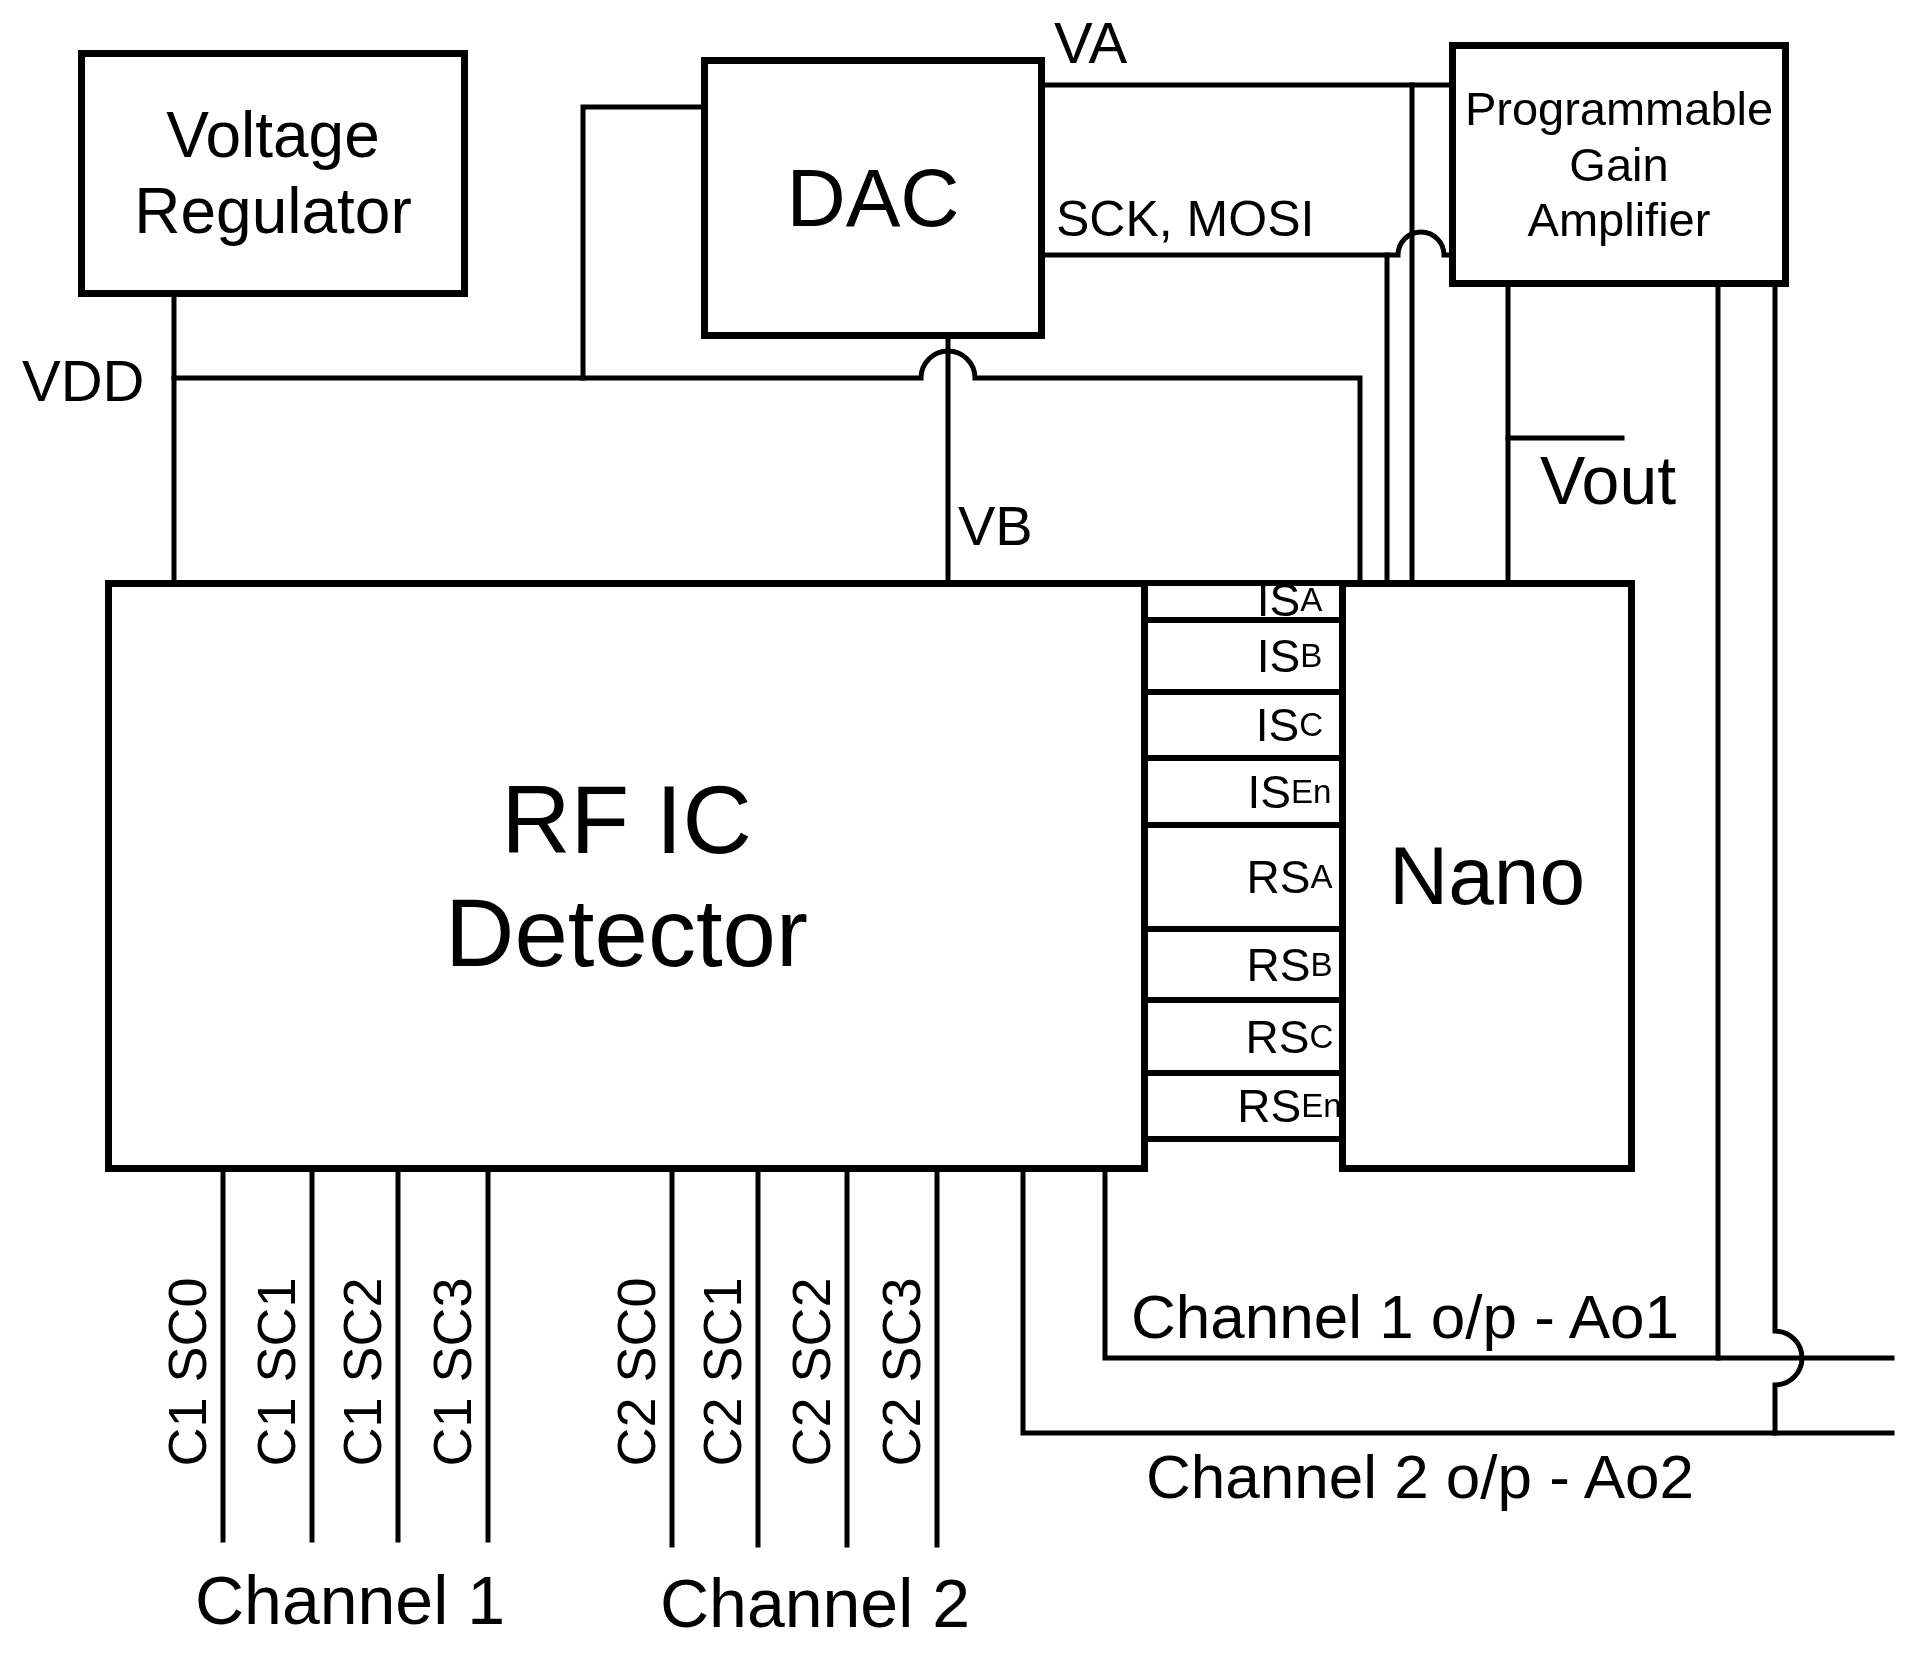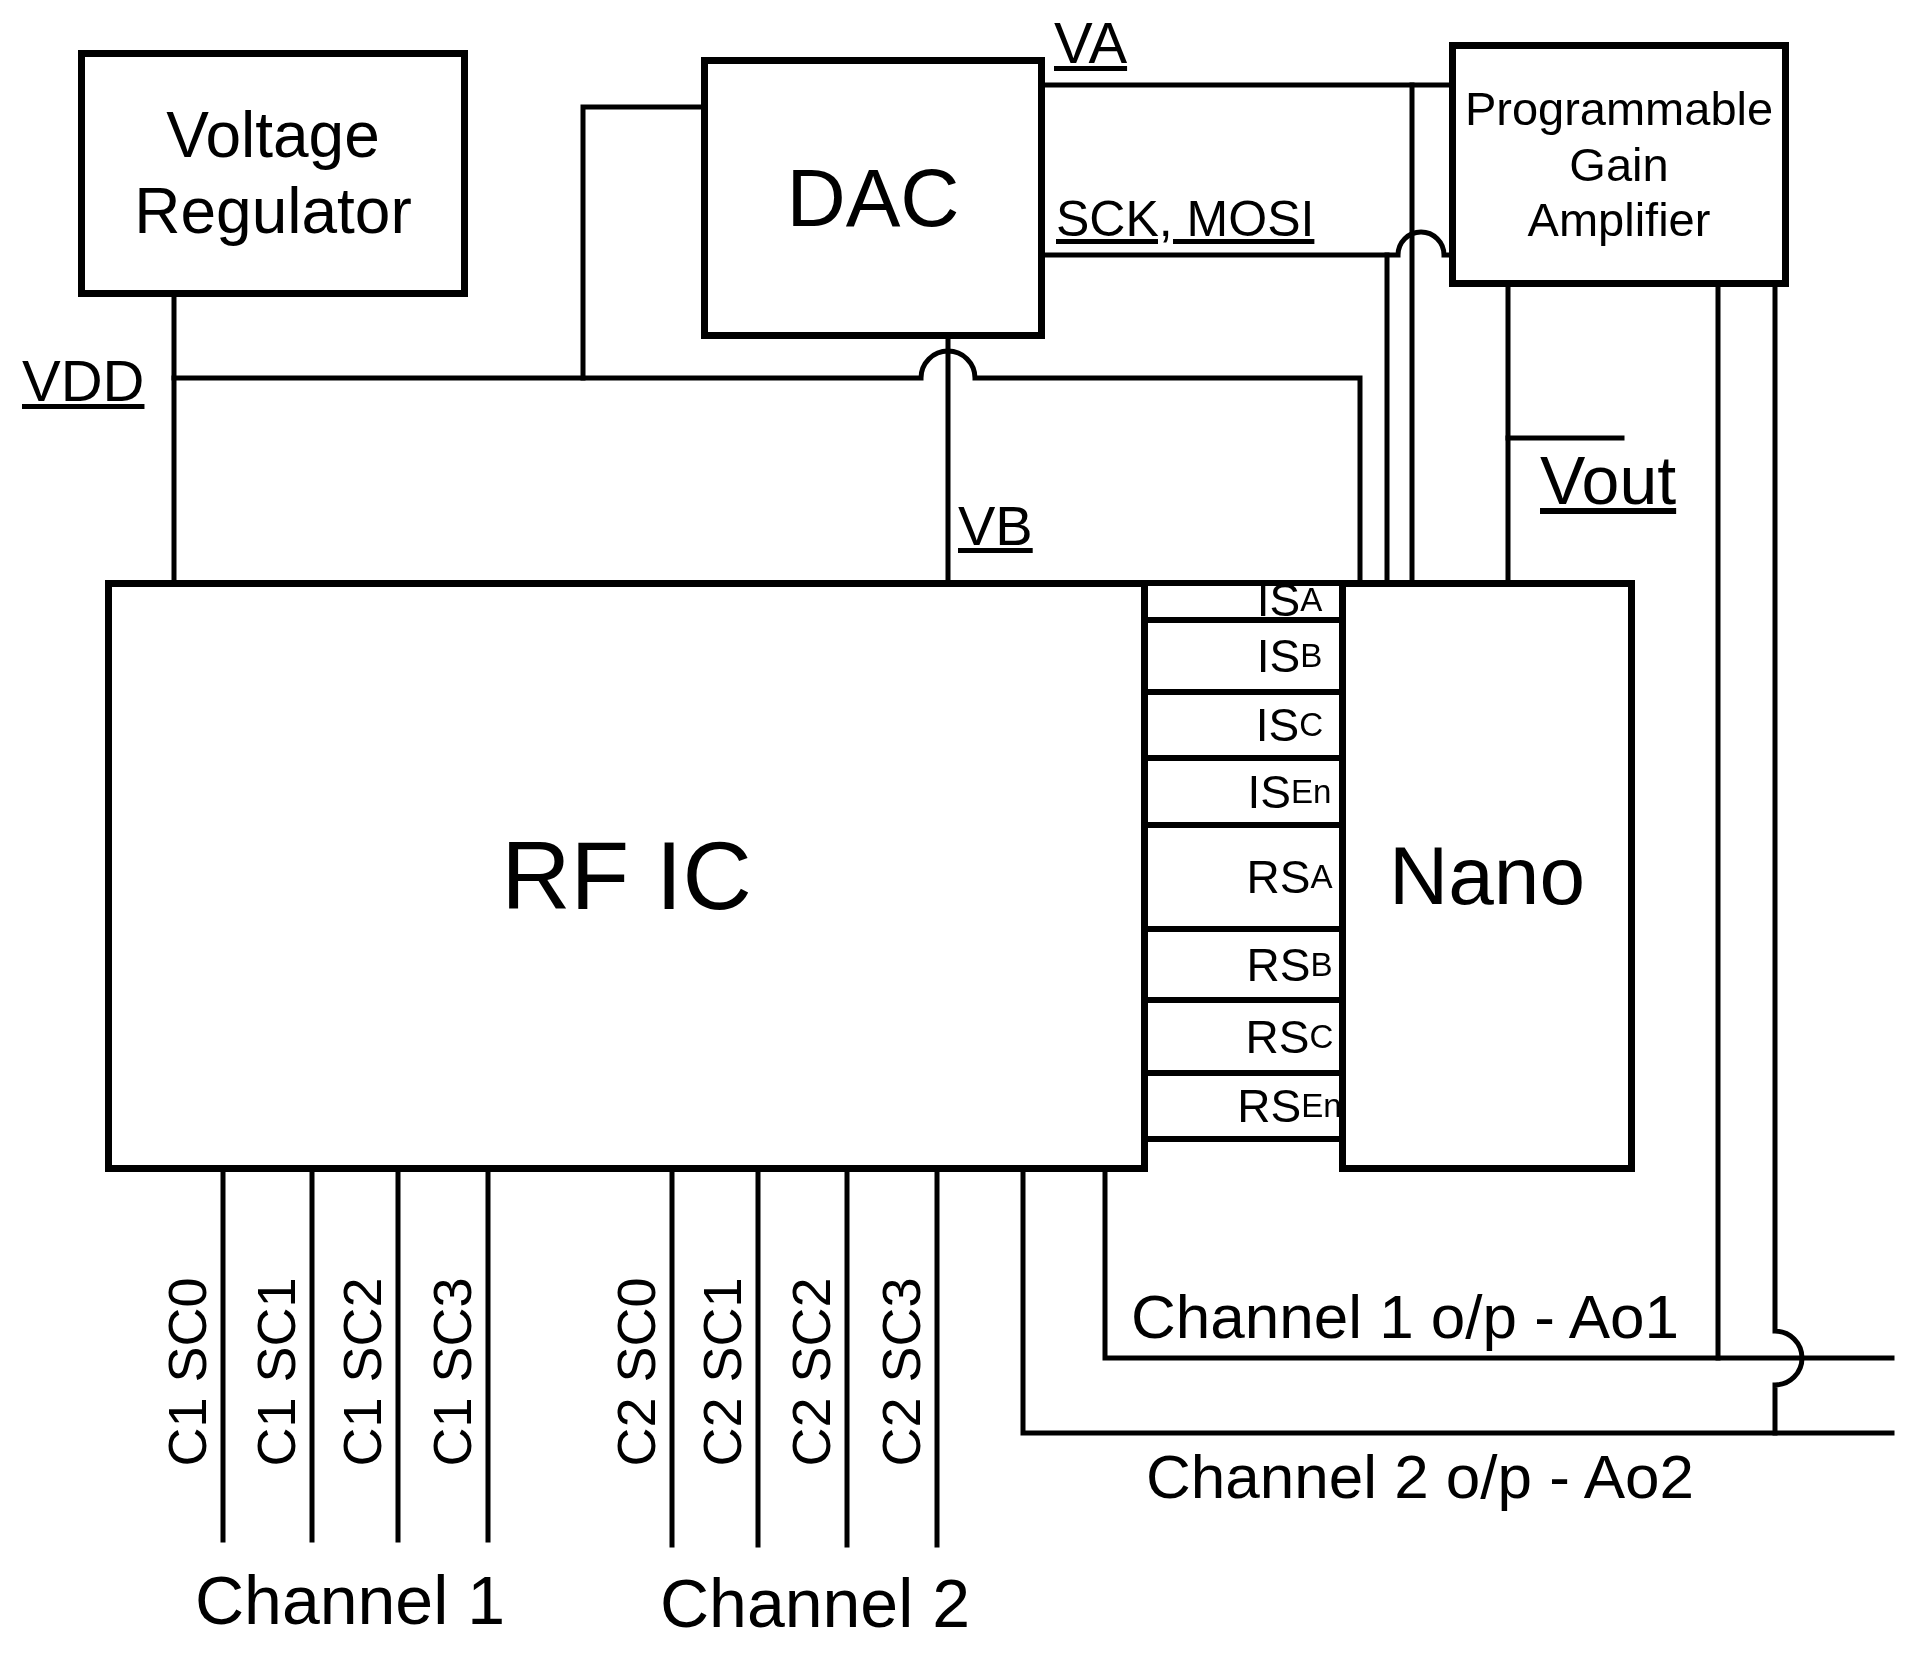--- a/index.html
+++ b/index.html
@@ -38,21 +38,20 @@
     flex-direction: column;
     align-items: center;
     justify-content: center;
     text-align: center;
   }
   .block .bl { line-height: 1.18; white-space: nowrap; }
   .netlabel {
     position: absolute;
     white-space: nowrap;
     line-height: 1;
-    text-decoration: underline;
   }
   .busrow {
     position: absolute;
     left: 1148px;
     width: 191px;
     display: flex;
     align-items: center;
     justify-content: center;
     font-size: 46px;
     line-height: 1;
@@ -149,20 +148,21 @@
   </div>
 
   <div class="block" style="left:1449px; top:42px; width:340px; height:245px; font-size:47px;">
     <div class="bl">Programmable</div>
     <div class="bl">Gain</div>
     <div class="bl">Amplifier</div>
   </div>
 
   <div class="block" style="left:105px; top:580px; width:1043px; height:592px; font-size:96px;">
     <div class="bl">RF IC</div>
+    <div class="bl">Detector</div>
   </div>
 
   <div class="block" style="left:1339px; top:580px; width:296px; height:592px; font-size:82px;">
     <div class="bl">Nano</div>
   </div>
 
   <div class="netlabel" style="left:22px; top:352px; font-size:58px;">VDD</div>
   <div class="netlabel" style="left:1054px; top:14px; font-size:58px;">VA</div>
   <div class="netlabel" style="left:1056px; top:194px; font-size:50px;">SCK, MOSI</div>
   <div class="netlabel" style="left:958px; top:498px; font-size:56px;">VB</div>

